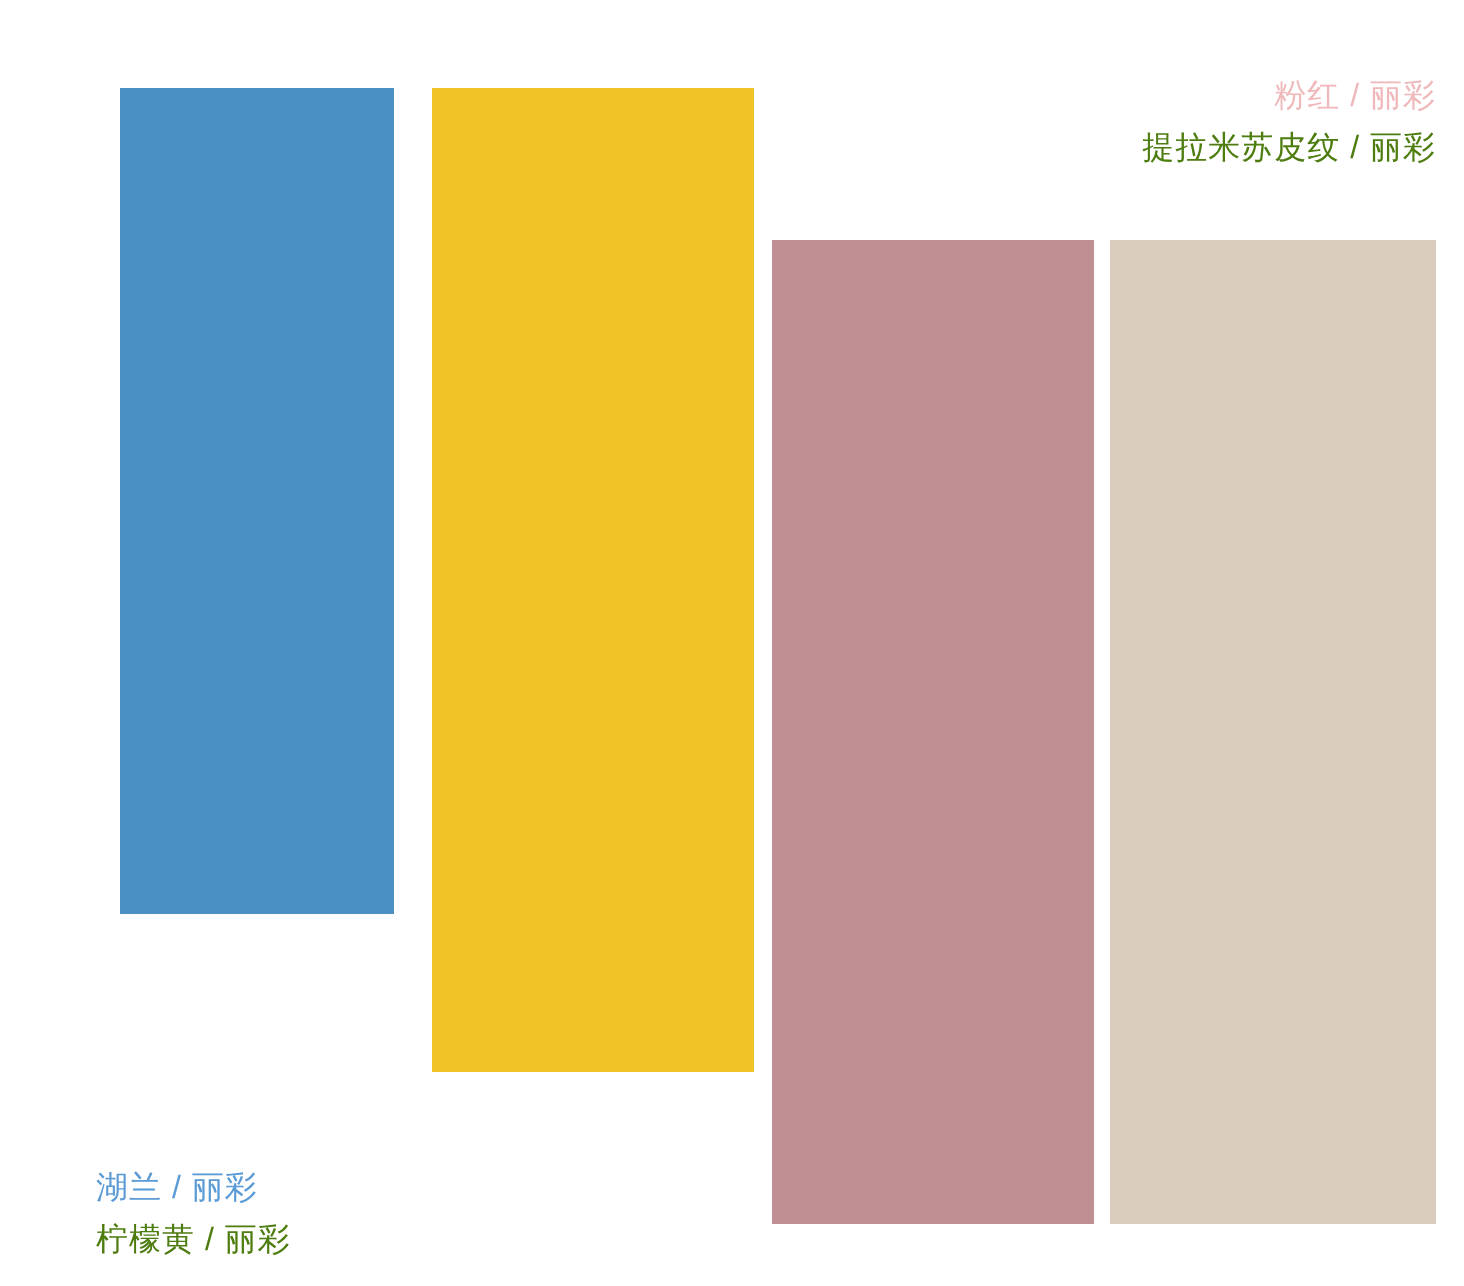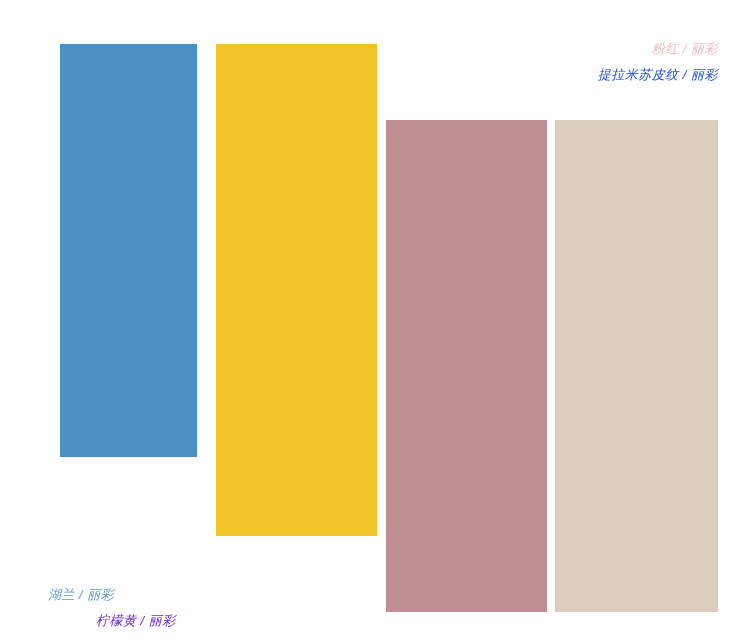--- a/index.html
+++ b/index.html
@@ -21,24 +21,23 @@
   }
   .swatch {
     position: absolute;
   }
   .label-group {
     position: absolute;
     line-height: 26px;
     white-space: nowrap;
   }
   .label-line {
-    font-size: 13px;
+    font-size: 16px;
     line-height: 26px;
     letter-spacing: 0.5px;
-    font-style: italic;
   }
   #labels-top-right {
     right: 14px;
     top: 36px;
     text-align: right;
   }
   #labels-bottom-left {
     left: 48px;
     top: 582px;
     text-align: left;
@@ -49,21 +48,21 @@
 
 <div id="palette-canvas" style="width: 732px; height: 643px; background: rgb(255, 255, 255);">
 
   <div class="swatch" style="left: 60px; top: 44px; width: 137px; height: 413px; background: rgb(74, 144, 196);"></div>
   <div class="swatch" style="left: 216px; top: 44px; width: 161px; height: 492px; background: rgb(242, 195, 39);"></div>
   <div class="swatch" style="left: 386px; top: 120px; width: 161px; height: 492px; background: rgb(192, 143, 147);"></div>
   <div class="swatch" style="left: 555px; top: 120px; width: 163px; height: 492px; background: rgb(219, 205, 189);"></div>
 
   <div class="label-group" id="labels-top-right">
     <div class="label-line" style="color: rgb(239, 185, 188);">粉红 / 丽彩</div>
-    <div class="label-line" style="color: #1d4ed8;">提拉米苏皮纹 / 丽彩</div>
+    <div class="label-line" style="color: #4d7c0f;">提拉米苏皮纹 / 丽彩</div>
   </div>
 
   <div class="label-group" id="labels-bottom-left">
     <div class="label-line" style="color: rgb(91, 155, 213);">湖兰 / 丽彩</div>
-    <div class="label-line" style="color: #6d28d9; margin-left: 48px;">柠檬黄 / 丽彩</div>
+    <div class="label-line" style="color: #4d7c0f;">柠檬黄 / 丽彩</div>
   </div>
 
 </div>
 
 </body></html>

